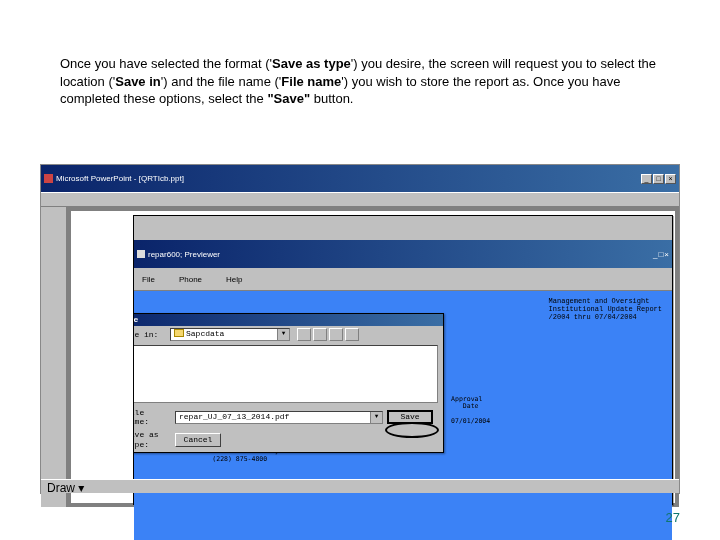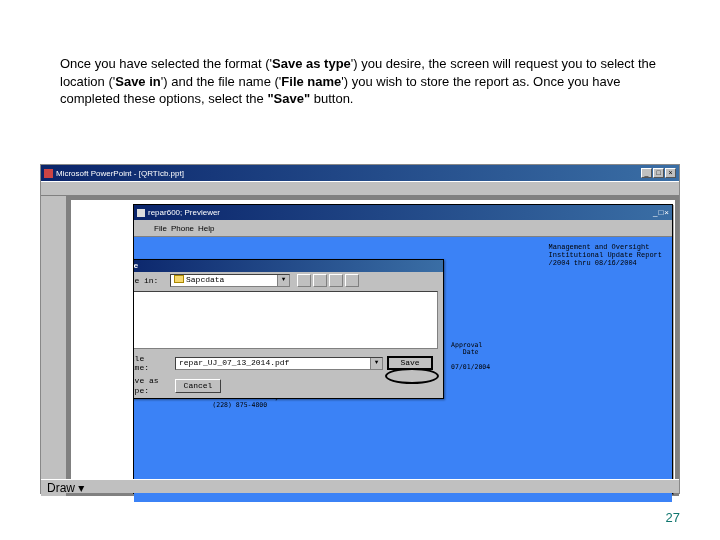--- a/index.html
+++ b/index.html
@@ -1,38 +1,38 @@
 <!DOCTYPE html>
 <html><head>
 <meta charset="utf-8">
 <style>
   * { box-sizing: border-box; margin: 0; padding: 0; }
   body { width: 720px; height: 540px; background: #fff; font-family: Arial, sans-serif; position: relative; overflow: hidden; }
   .instruction { position: absolute; top: 55px; left: 60px; width: 600px; font-size: 13px; line-height: 1.35; color: #000; }
   .instruction .b { font-weight: bold; }
   .page-num { position: absolute; bottom: 15px; right: 40px; font-size: 13px; color: #0f766e; }
   .screenshot { position: absolute; top: 164px; left: 40px; width: 640px; height: 330px; background: #c0c0c0; border: 1px solid #888; font-family: "MS Sans Serif", Tahoma, sans-serif; font-size: 9px; }
-  .pp-titlebar { height: 16px; background: linear-gradient(to right, #0a246a, #3a6ea5); display: flex; align-items: center; padding: 0 3px; color: #fff; font-size: 8px; }
+  .pp-titlebar { height: 27px; background: linear-gradient(to right, #0a246a, #3a6ea5); display: flex; align-items: center; padding: 0 3px; color: #fff; font-size: 8px; }
   .pp-titlebar .icon-sq { width: 9px; height: 9px; background: #c44; margin-right: 3px; }
   .pp-titlebar .right { margin-left: auto; display: flex; gap: 1px; }
   .pp-titlebar .winbtn { width: 11px; height: 10px; background: #c0c0c0; border: 1px solid #fff; border-right-color:#555; border-bottom-color:#555; font-size: 7px; line-height: 7px; text-align: center; color: #000; }
   .pp-toolbar { height: 15px; background: #c0c0c0; border-top:1px solid #fff; border-bottom:1px solid #808080; display:flex; align-items:center; padding:0 4px; gap:2px; }
   .tb-btn { width: 13px; height: 12px; background: #c0c0c0; border:1px solid #c0c0c0; }
   .pp-body { position: relative; height: calc(100% - 28px); background: #c0c0c0; display:flex; }
   .slide-panel { width: 26px; background: #c0c0c0; border-right:1px solid #808080; }
   .main-area { flex:1; background:#808080; position:relative; padding:4px; }
   .slide-canvas { width:100%; height:100%; background:#fff; position:relative; }
   .draw-bar { position:absolute; bottom:0; left:0; right:0; height:14px; background:#c0c0c0; border-top:1px solid #fff; font-size:12px; padding:1px 6px; color:#000;}
 
   
   .previewer { position:absolute; top:4px; left:62px; width:540px; height:290px; background:#c0c0c0; border:1px solid #000; box-shadow:1px 1px 0 rgba(0,0,0,.3);}
-  .prev-title { height:15px; background:linear-gradient(to right,#0a246a,#3a6ea5); color:#fff; font-size:8px; display:flex; align-items:center; padding:0 3px;}
+  .prev-title { height:28px; background:linear-gradient(to right,#0a246a,#3a6ea5); color:#fff; font-size:8px; display:flex; align-items:center; padding:0 3px;margin-top:24px;}
   .prev-title .icon-sq{width:8px;height:8px;background:#ddd;margin-right:3px;}
   .prev-title .right{margin-left:auto;display:flex;gap:1px;}
-  .prev-menu { height:17px; background:#c0c0c0; font-size:8px; padding:0 20px; color:#000; display:flex; gap:4px; align-items:center; border-bottom:1px solid #808080;}
+  .prev-menu { height:23px; background:#c0c0c0; font-size:8px; padding:0 8px; color:#000; display:flex; gap:24px; align-items:center; border-bottom:1px solid #808080;}
   .prev-body { background:#3b82f6; height:calc(100% - 23px); position:relative; padding:4px 6px; font-family:"Courier New",monospace; font-size:7px; color:#000; line-height:1.15; overflow:hidden;}
   .report-header { position:absolute; top:6px; right:10px; text-align:left; font-size:7px;}
   .report-body { position:absolute; top:105px; left:4px; right:4px; font-size:6.5px; white-space:pre;}
 
   
   .save-dlg { position:absolute; top:22px; left:-20px; width:330px; height:140px; background:#c0c0c0; border:1px solid #000; box-shadow:1px 1px 2px rgba(0,0,0,.4);}
   .save-title { height:12px; background:linear-gradient(to right,#0a246a,#3a6ea5); color:#fff; font-size:8px; display:flex; align-items:center; padding:0 4px; font-weight:bold;}
   .save-row { display:flex; align-items:center; padding:2px 5px; gap:4px; font-size:8px; color:#000;}
   .save-row .lbl { width:46px;}
   .save-combo { flex:1; height:13px; background:#fff; border:1px solid #808080; border-top-color:#404040; border-left-color:#404040; display:flex; align-items:flex-start; padding:0 3px; font-size:8px; position:relative;}
@@ -86,21 +86,21 @@
           </div>
           <div class="prev-menu">
             <span>File</span>
             <span>Phone</span>
             <span>Help</span>
           </div>
           <div class="prev-body">
             <div class="report-header">
               <div>Management and Oversight</div>
               <div>Institutional Update Report</div>
-              <div>/2004   thru   08/16/2004</div>
+              <div>/2004   thru   07/04/2004</div>
             </div>
             <pre class="report-body">  FIDEF ID             CEO/PRESIDENT NAME            I   C       Priv  Accred   Approval
   LBL  B               Phone Number                                Cert Agency     Date
 
   033403 00        Day Spa Career College           CII  0  03   Yes  COE    N  07/01/2004
   14  C30166       3320 Bienville Boulevard
    000470          Ocean Springs, MS  39564-0001
    18827-8
                    Mrs Sandra J. Seymour
                    (228) 875-4800</pre>

